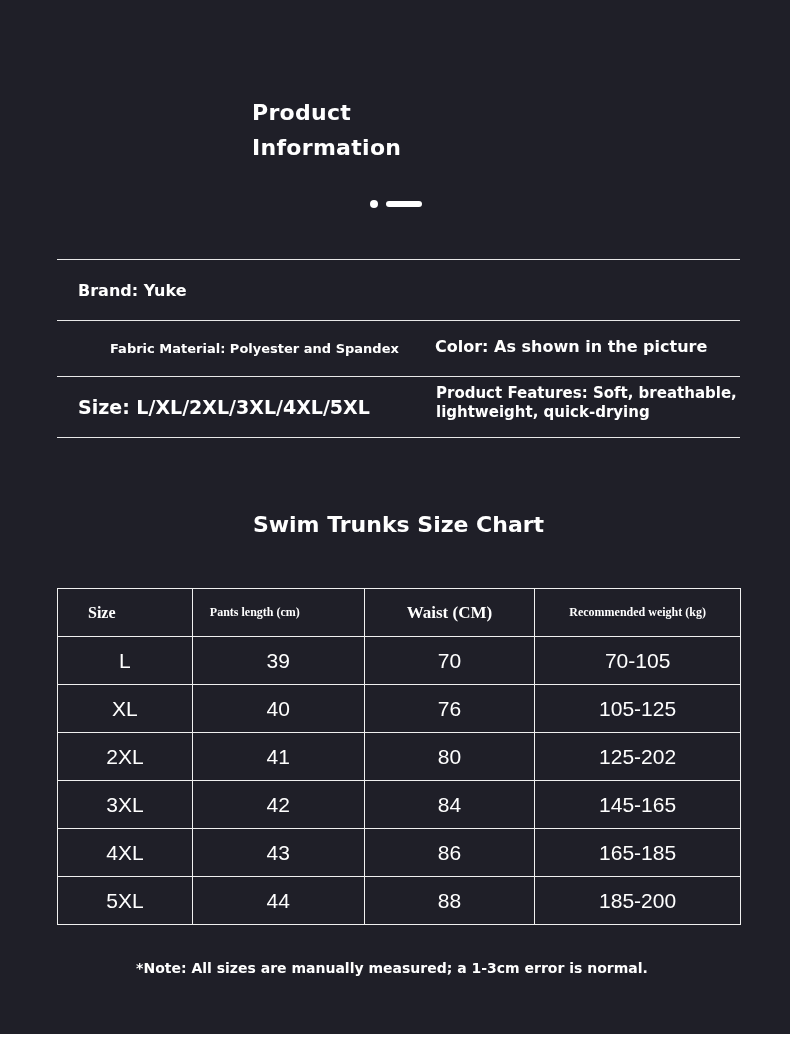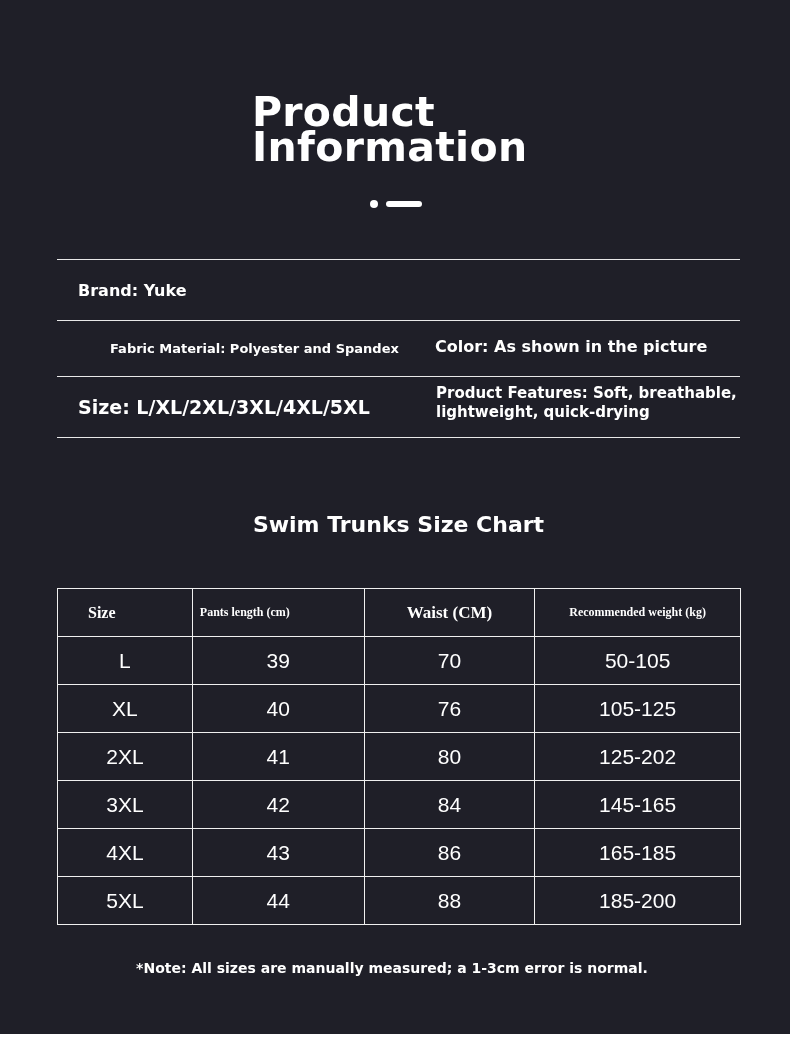--- a/index.html
+++ b/index.html
@@ -1,18 +1,18 @@
 <!DOCTYPE html>
 <html><head>
 <meta charset="utf-8">
 <style>
   html,body{margin:0;padding:0;}
   body{width:790px;height:1040px;background:#ffffff;overflow:hidden;font-family:"DejaVu Sans","Liberation Sans",sans-serif;color:#ffffff;}
   .page{position:absolute;left:0;top:0;width:790px;height:1034px;background:#1f1f28;}
-  .title{position:absolute;left:252px;top:95px;font-size:41px;font-weight:bold;line-height:35px;letter-spacing:0.3px;}
+  .title{position:absolute;left:252px;top:95px;font-size:22px;font-weight:bold;line-height:35px;letter-spacing:0.3px;}
   .deco{position:absolute;top:200px;left:370px;height:8px;}
   .deco .dot{position:absolute;left:0;top:0;width:8px;height:8px;border-radius:50%;background:#fff;}
   .deco .bar{position:absolute;left:16px;top:1px;width:36px;height:6px;border-radius:3px;background:#fff;}
   .hr{position:absolute;left:57px;width:683px;height:1px;background:#e8e8e8;}
   .info{position:absolute;font-weight:bold;color:#fff;}
   .chart-title{position:absolute;left:0;width:797px;top:512px;text-align:center;font-size:22px;font-weight:bold;}
   table.size{position:absolute;left:57px;top:588px;width:684px;border-collapse:collapse;}
   table.size td, table.size th{border:1px solid #f0f0f0;height:47px;padding:0;text-align:center;color:#fff;font-family:"Liberation Sans","DejaVu Sans",sans-serif;font-weight:normal;font-size:21px;}
   table.size th{font-family:Liberation Serif, serif;font-weight:bold;}
   .note{position:absolute;left:0;width:784px;text-align:center;top:960px;font-size:14px;font-weight:bold;}
@@ -56,29 +56,29 @@
   <table class="size">
     <colgroup>
       <col style="width:135px;">
       <col style="width:172px;">
       <col style="width:171px;">
       <col style="width:206px;">
     </colgroup>
     <tbody>
         <tr>
       <th style="font-size:16px;text-align:left;padding-left:30px;">Size</th>
-      <th style="font-size:12px;text-align:left;padding-left:7px;">Pants length (cm)</th>
+      <th style="font-size:12px;text-align:left;padding-left:17px;">Pants length (cm)</th>
       <th style="font-size:17px;">Waist (CM)</th>
       <th style="font-size:12px;">Recommended weight (kg)</th>
     </tr>
     <tr>
       <td>L</td>
       <td>39</td>
       <td>70</td>
-      <td>50-105</td>
+      <td>70-105</td>
     </tr>
     <tr>
       <td>XL</td>
       <td>40</td>
       <td>76</td>
       <td>105-125</td>
     </tr>
     <tr>
       <td>2XL</td>
       <td>41</td>

